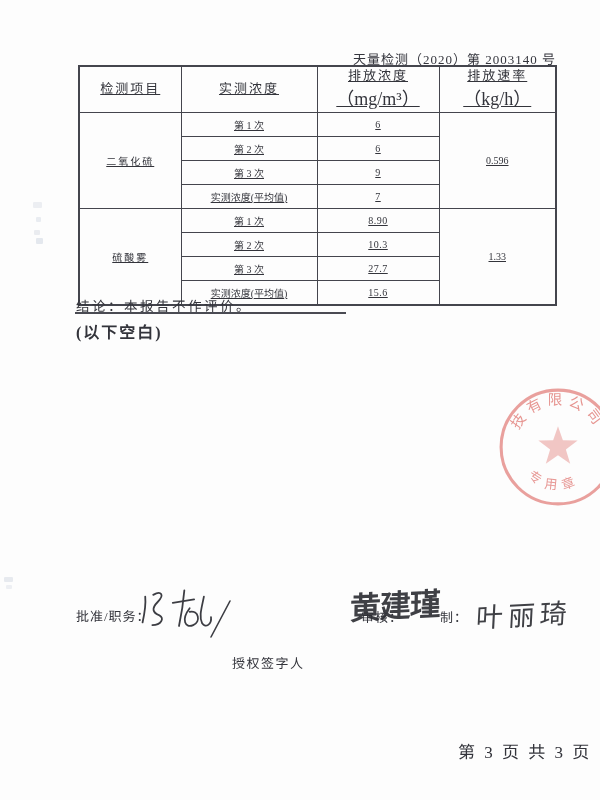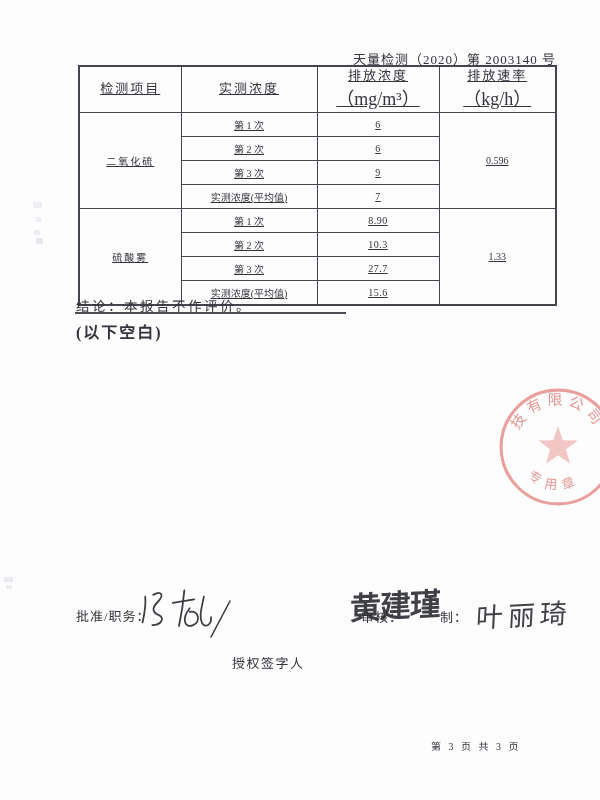--- a/index.html
+++ b/index.html
@@ -31,21 +31,21 @@
   #approve-label{left:76px;top:606px;}
   #authorized-label{left:232px;top:653px;letter-spacing:1.5px;text-align:center;}
   #review-label{left:317px;top:607px;margin-left:44px;}
   #prepare-label{left:440px;top:607px;}
   .sig-text{color:#2f3036;opacity:.92;white-space:nowrap;}
   #reviewer-signature{left:350px;top:581px;font-size:31px;letter-spacing:-1px;
     transform:rotate(-3deg) skewX(-4deg);font-weight:bold;}
   #preparer-signature{left:476px;top:594px;font-size:27px;letter-spacing:5px;
     transform:rotate(-3deg) skewX(-6deg);}
   
-  #page-info{left:431px;top:738px;font-size:10px;letter-spacing:2.5px;}
+  #page-info{left:458px;top:738px;font-size:17px;letter-spacing:2.5px;}
   .artifact{position:absolute;border-radius:1px;}
 </style>
 </head>
 <body>
 
 <div id="page">
 
   <div id="doc-number" class="abs">天量检测（2020）第 2003140 号</div>
 
   <table id="results-table" class="abs">

